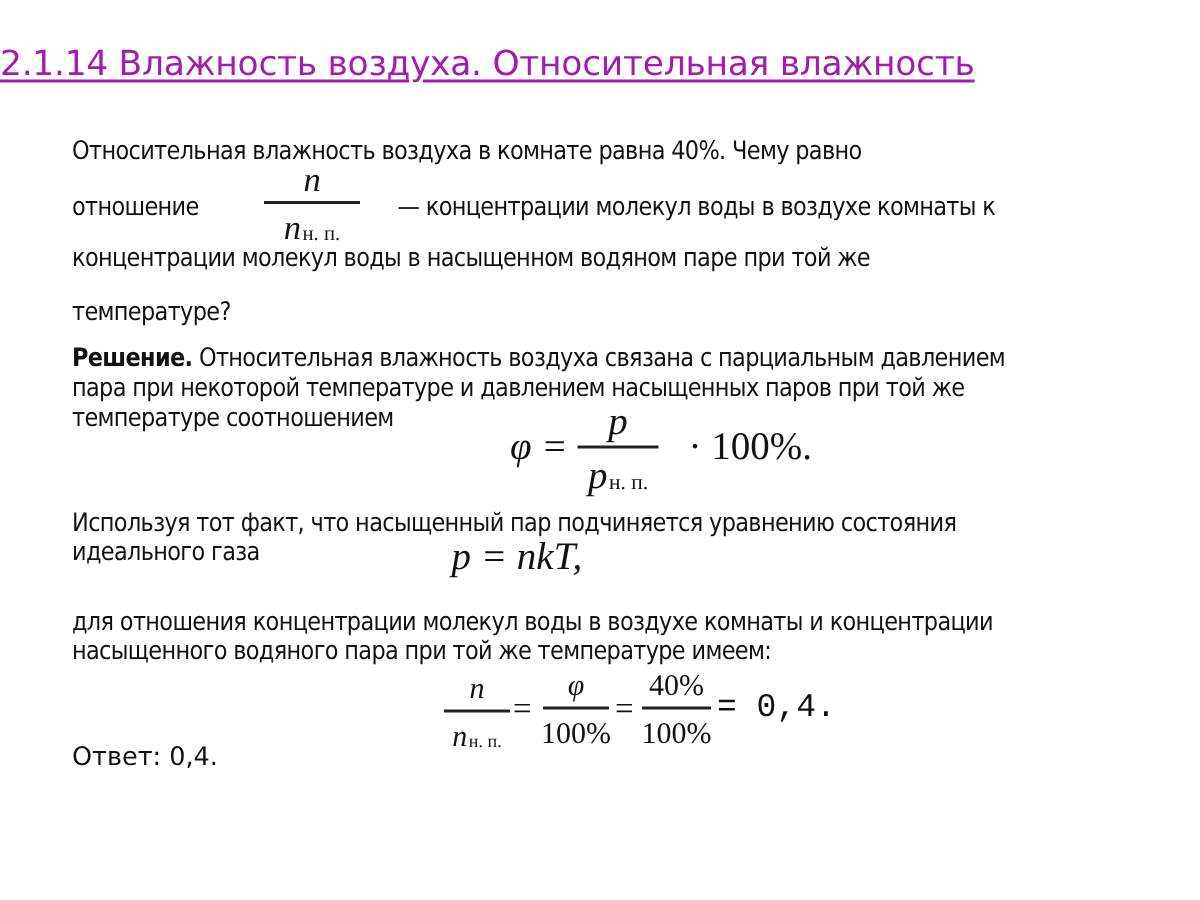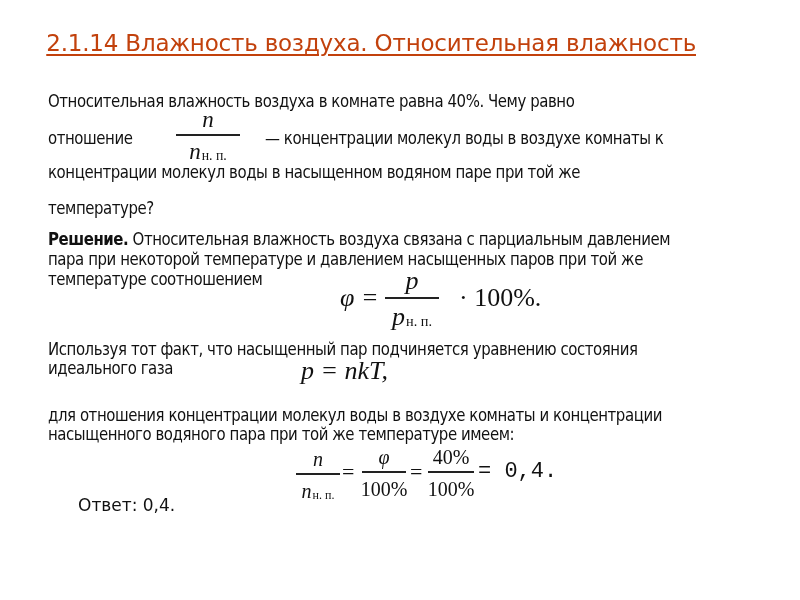--- a/index.html
+++ b/index.html
@@ -2,22 +2,22 @@
 <html><head>
 <meta charset="utf-8">
 <style>
   html, body { margin: 0; padding: 0; }
   body {
     width: 800px; height: 600px; background: #ffffff; position: relative; overflow: hidden;
     font-family: "Liberation Sans", "DejaVu Sans", sans-serif; color: #111111;
   }
   .abs { position: absolute; white-space: nowrap; }
   .title {
-    left: 0; width: 696px; text-align: right; top: 30px;
-    font-size: 23px; color: #c2410c; text-decoration: underline; text-underline-offset: 3px;
+    left: 0; width: 696px; text-align: left; top: 30px;
+    font-size: 23px; color: #a21caf; text-decoration: underline; text-underline-offset: 3px;
     font-family: "DejaVu Sans", sans-serif; font-weight: normal; letter-spacing: -0.2px;
   }
   .txt { font-size: 17px; font-family: "DejaVu Sans", sans-serif; letter-spacing: -0.5px; }
   .cond { transform: scaleX(0.88); transform-origin: left top; }
   .frac { position: absolute; display: flex; flex-direction: column; align-items: center; }
   .frac .num, .frac .den { font-family: "Liberation Serif", serif; font-style: italic; line-height: 1; }
   .frac .bar { height: 1.5px; background: #222; align-self: stretch; }
   .sub { font-style: normal; font-size: 0.6em; vertical-align: -0.1em; margin-left: 1px; }
   b { font-weight: bold; }
 </style>
@@ -68,13 +68,13 @@
   <span class="den" style="font-style:normal;">100%</span>
 </div>
 <div class="abs" style="left:410px; top:459px; font-size:22px; font-family:'Liberation Serif',serif;">=</div>
 <div class="frac" style="left:428px; top:447px; width:46px; font-size:20px;justify-content:space-between;">
   <span class="num" style="font-style:normal;">40%</span>
   <span class="bar" style="margin:4px 0 6px 0;"></span>
   <span class="den" style="font-style:normal;">100%</span>
 </div>
 <div class="abs" style="left:478px; top:459px; font-size:22px; font-family:Liberation Mono, monospace;">= 0,4.</div>
 
-<div class="abs txt" style="left:48px; top:495px; letter-spacing:0;margin-left:30px;">Ответ: 0,4.</div>
+<div class="abs txt" style="left:48px; top:495px; letter-spacing:0;">Ответ: 0,4.</div>
 
 </body></html>

